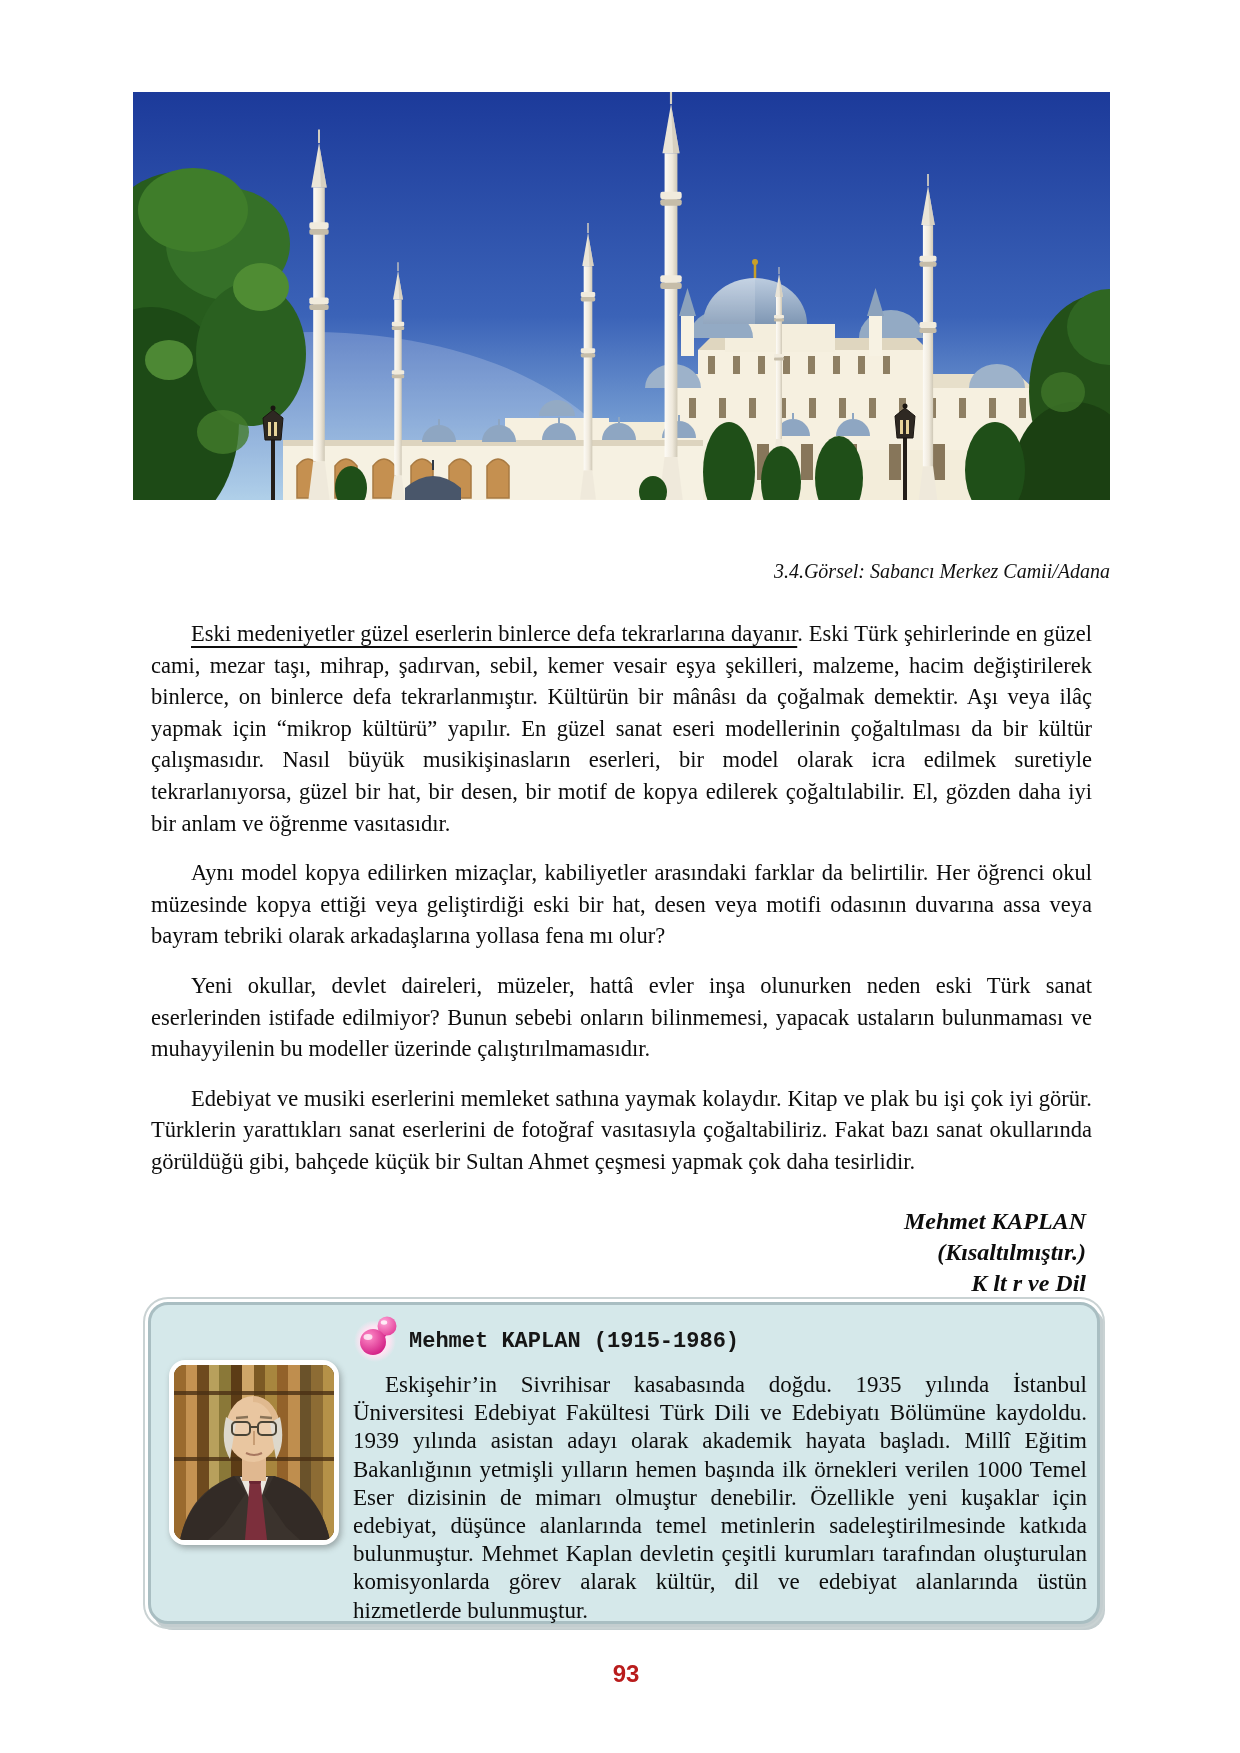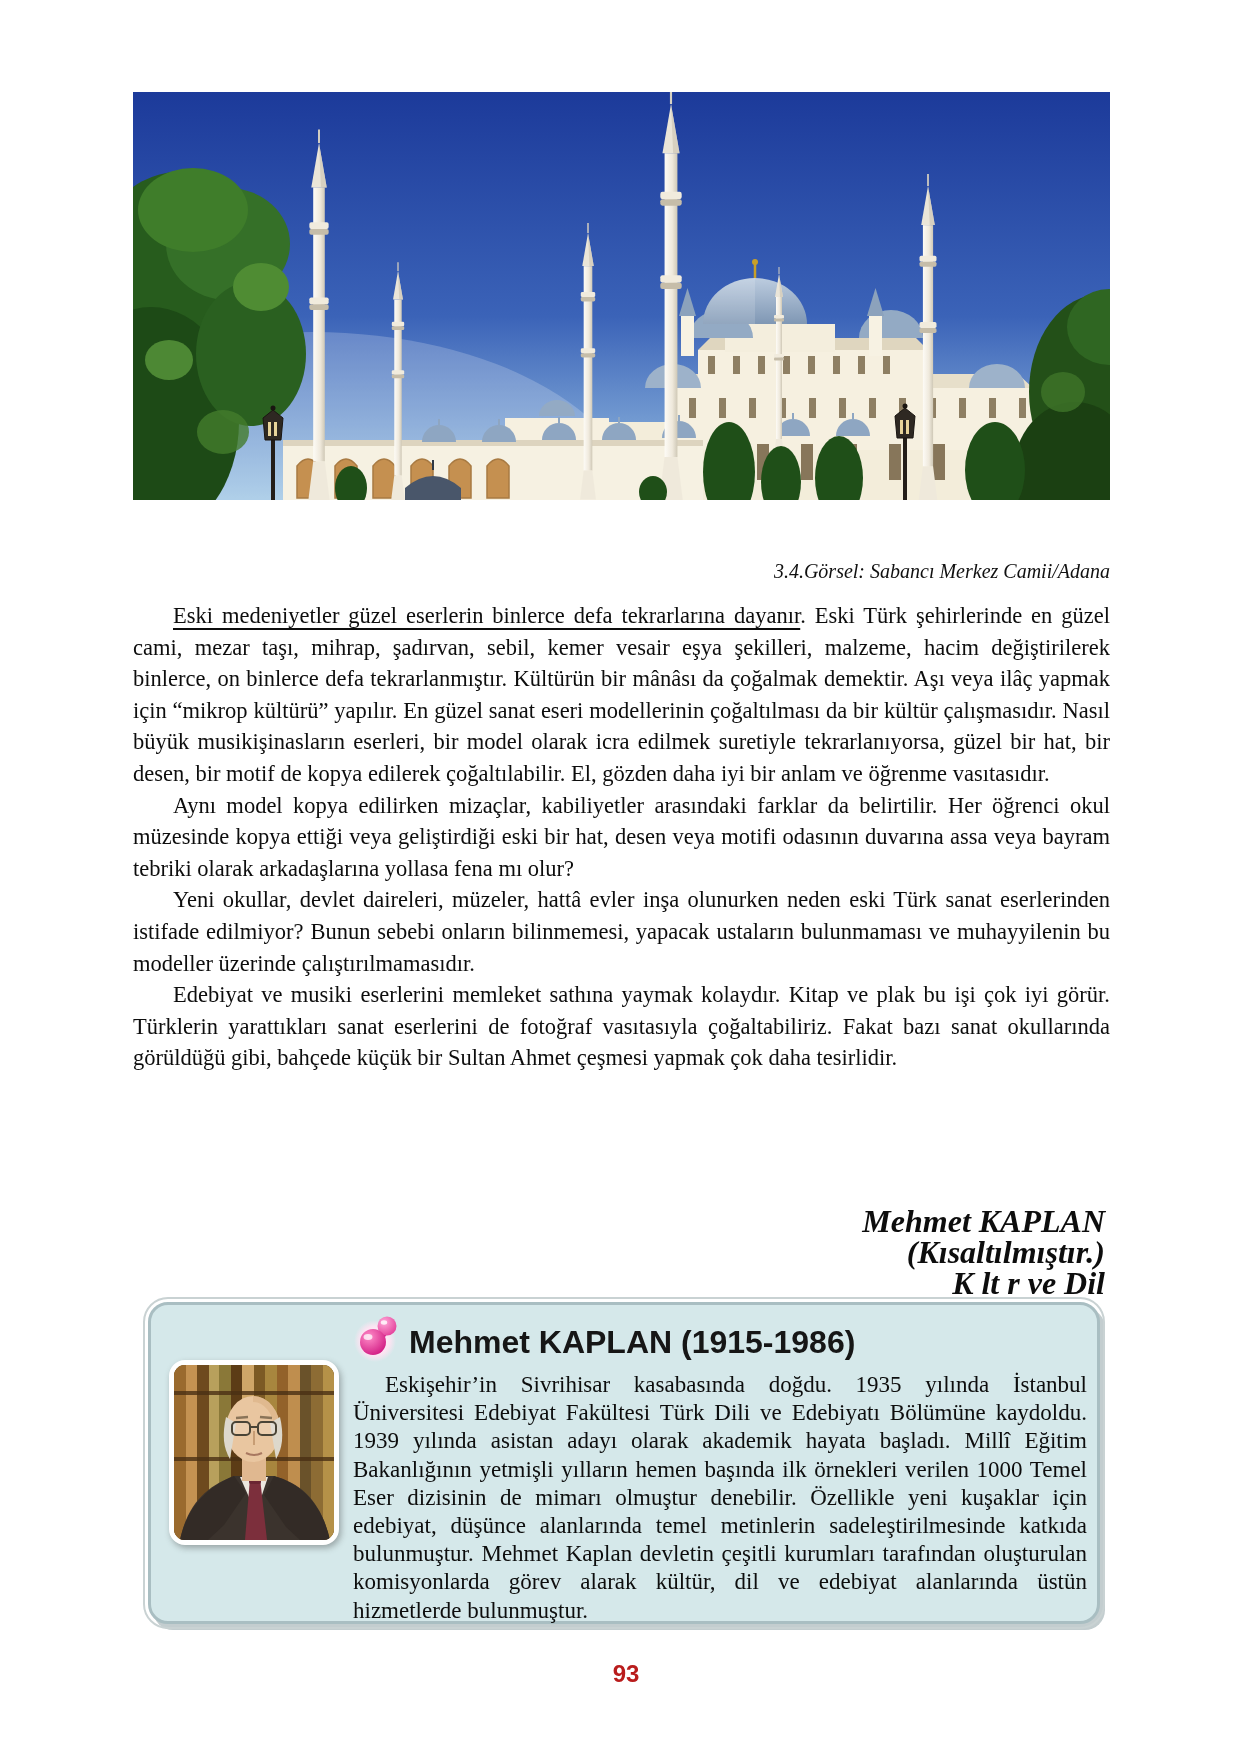--- a/index.html
+++ b/index.html
@@ -15,49 +15,49 @@
   .figure{position:absolute;left:133px;top:92px;width:977px;height:408px;}
   .figure svg{width:100%;height:100%;display:block;}
   .figure-caption{
     position:absolute;left:133px;top:559px;width:977px;text-align:right;
     font-style:italic;font-size:20px;line-height:24px;color:#101010;
   }
   .article{
     position:absolute;left:133px;top:600px;width:977px;
     font-size:22.5px;line-height:31.6px;text-align:justify;
   }
-  .article p{margin:0;text-indent:40px;}
+  .article p{margin:18px;text-indent:40px;}
   .lead-underline{
     text-decoration:underline;
     text-decoration-thickness:1.5px;
     text-underline-offset:5px;
   }
   .attribution{
-    position:absolute;left:587px;top:1206px;width:518px;text-align:right;
-    font-weight:bold;font-style:italic;font-size:32px;line-height:31px;
+    position:absolute;left:568px;top:1206px;width:518px;text-align:right;
+    font-weight:bold;font-style:italic;font-size:24px;line-height:31px;
   }
   .bio-box{
     position:absolute;left:148px;top:1302px;width:952px;height:322px;
     box-sizing:border-box;background:var(--box-bg);
     border:3px solid var(--box-border);border-radius:20px;
     outline:2px solid #c9d2d3;outline-offset:3px;
     box-shadow:5px 6px 0 0 #c3cdcf;
   }
   .portrait{
     position:absolute;left:18px;top:55px;width:160px;height:175px;
     border:5px solid #ffffff;border-radius:16px;overflow:hidden;
     box-shadow:2px 3px 6px rgba(40,40,40,.35);background:#8a6a34;
   }
   .portrait svg{width:100%;height:100%;display:block;}
   .bio-pin{position:absolute;left:203px;top:8px;width:48px;height:52px;}
   .bio-pin svg{width:100%;height:100%;display:block;}
   .bio-title{
     position:absolute;left:258px;top:22px;width:660px;
-    font-family:Liberation Sans, sans-serif;font-weight:bold;
-    font-size:32px;line-height:30px;color:#161616;
+    font-family:Liberation Mono, monospace;font-weight:bold;
+    font-size:22px;line-height:30px;color:#161616;
   }
   .bio-text{
     position:absolute;left:202px;top:66px;width:734px;
     font-size:23px;line-height:28.2px;text-align:justify;text-indent:32px;
   }
   .page-number{
     position:absolute;left:0;top:1652px;width:100%;text-align:center;
     font-family:"Liberation Sans", sans-serif;font-weight:bold;font-size:24px;color:#b91c1c;margin-top:8px;
   }
 </style>

